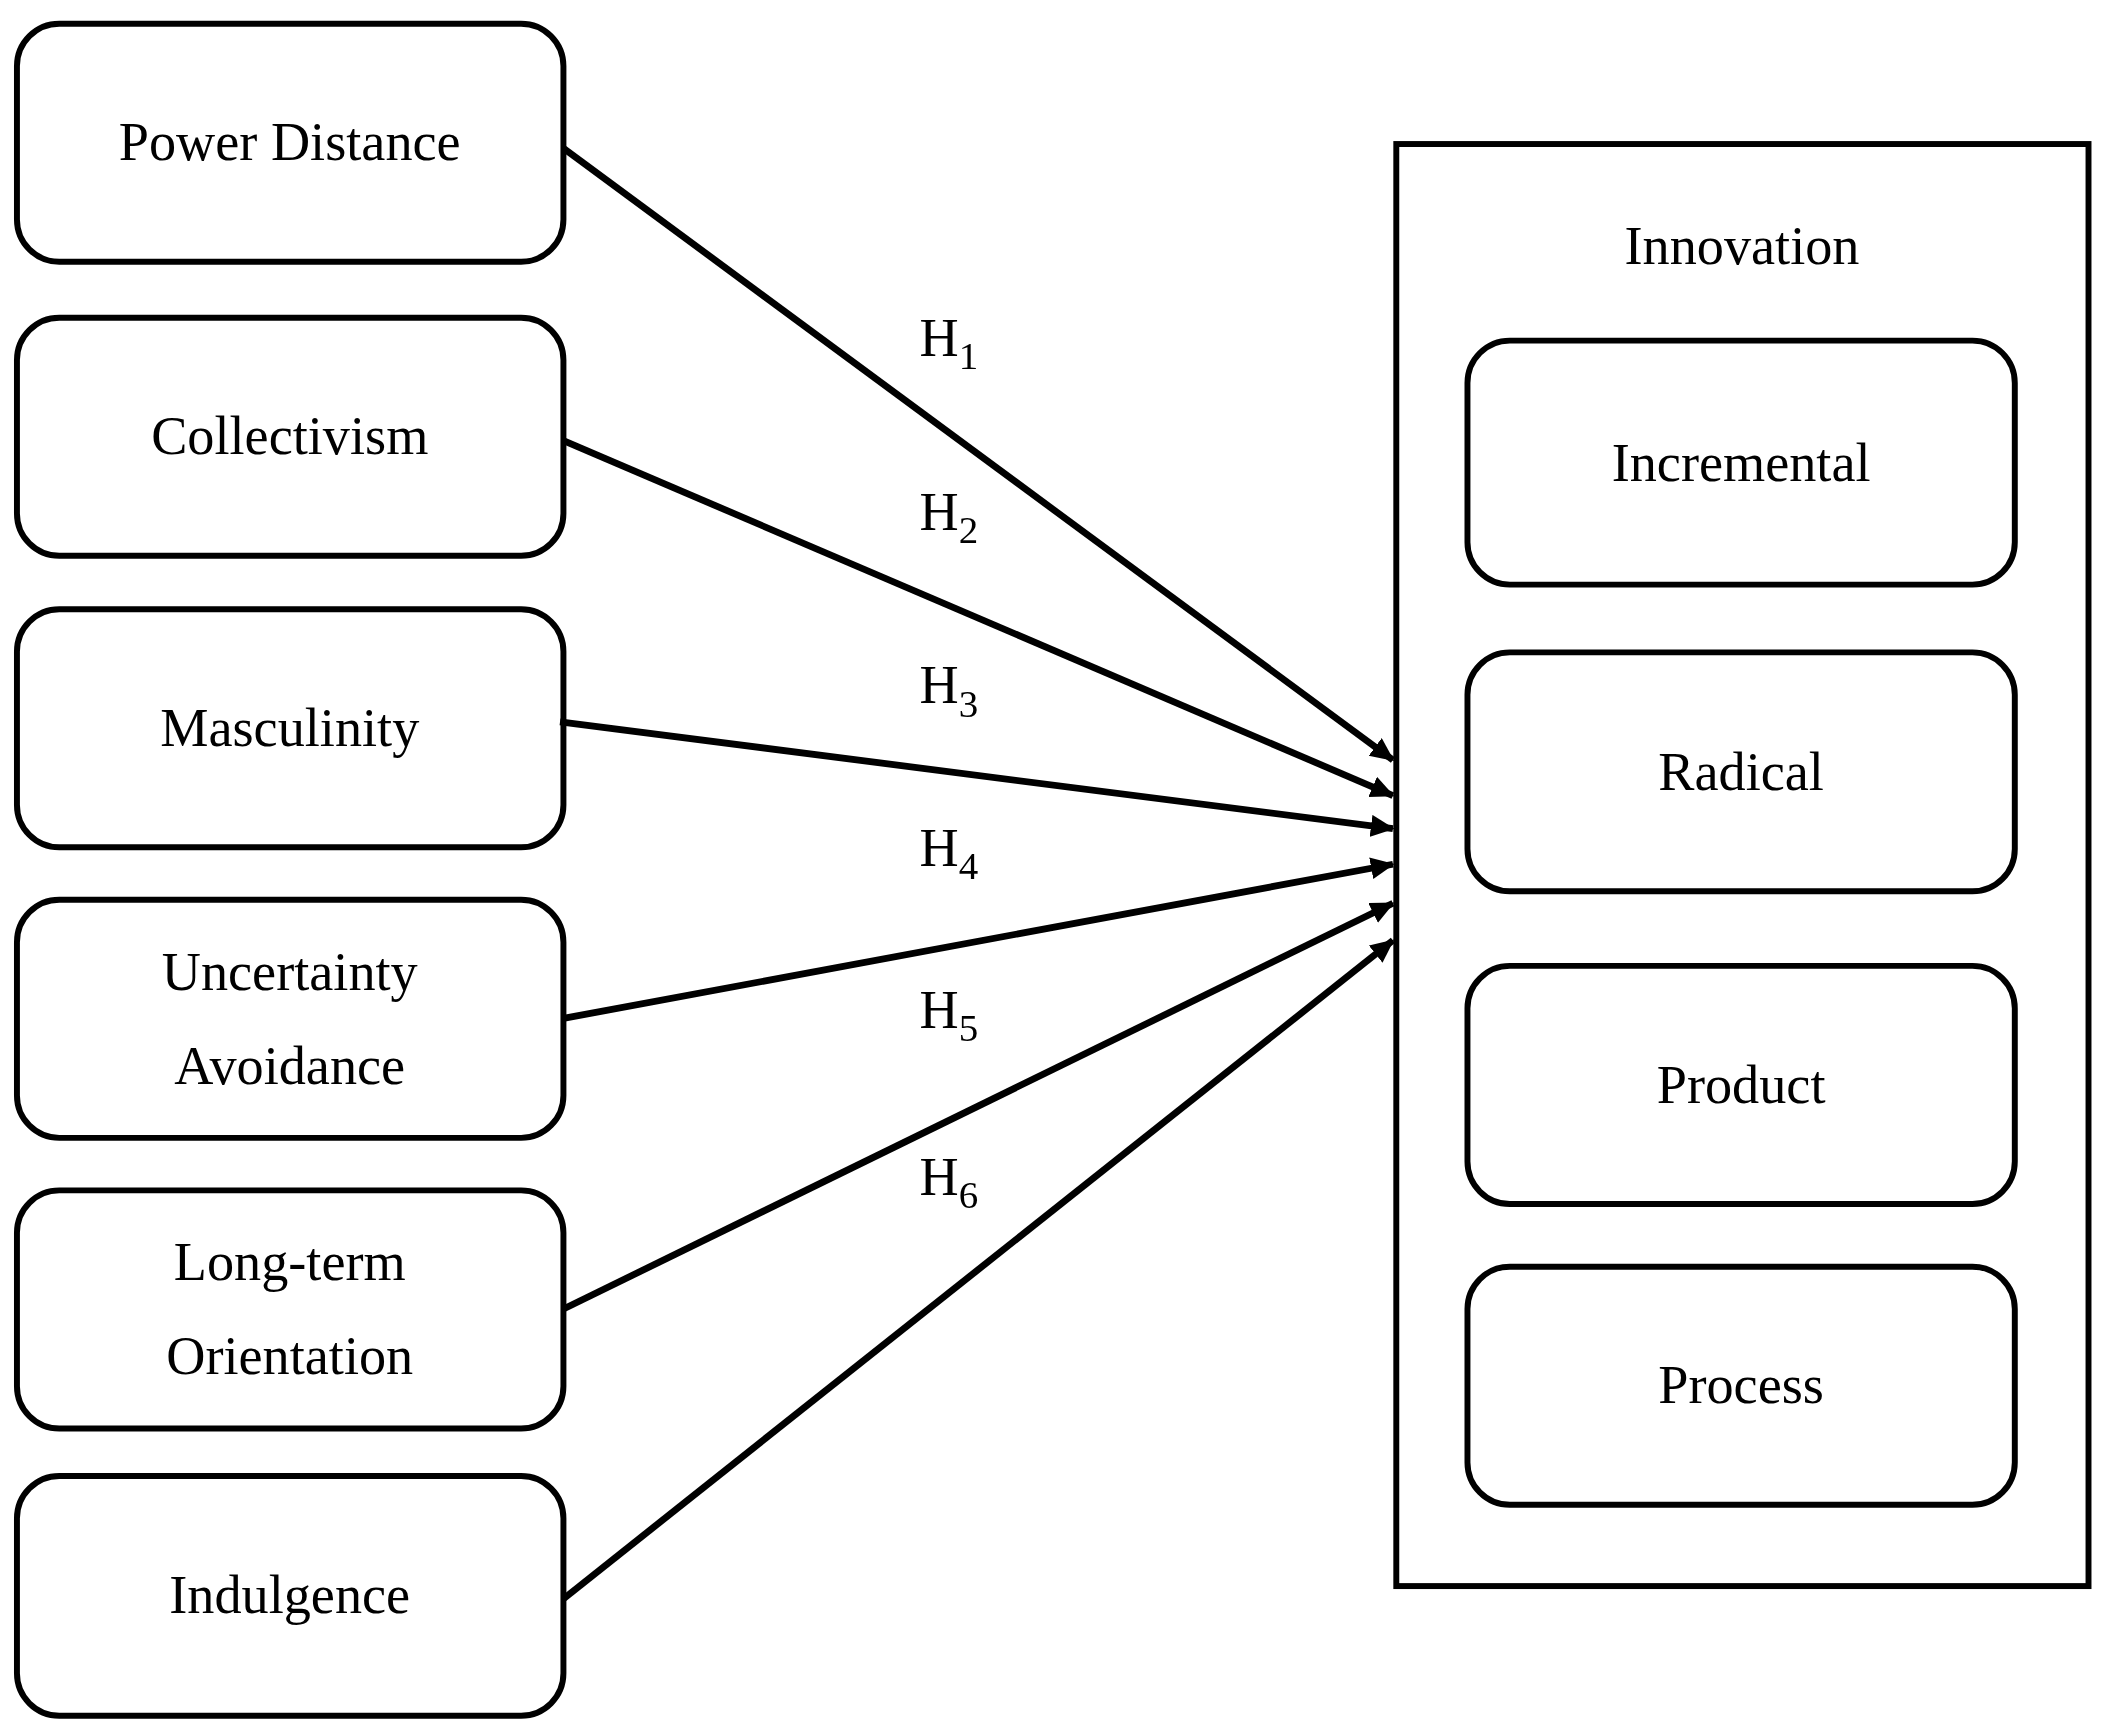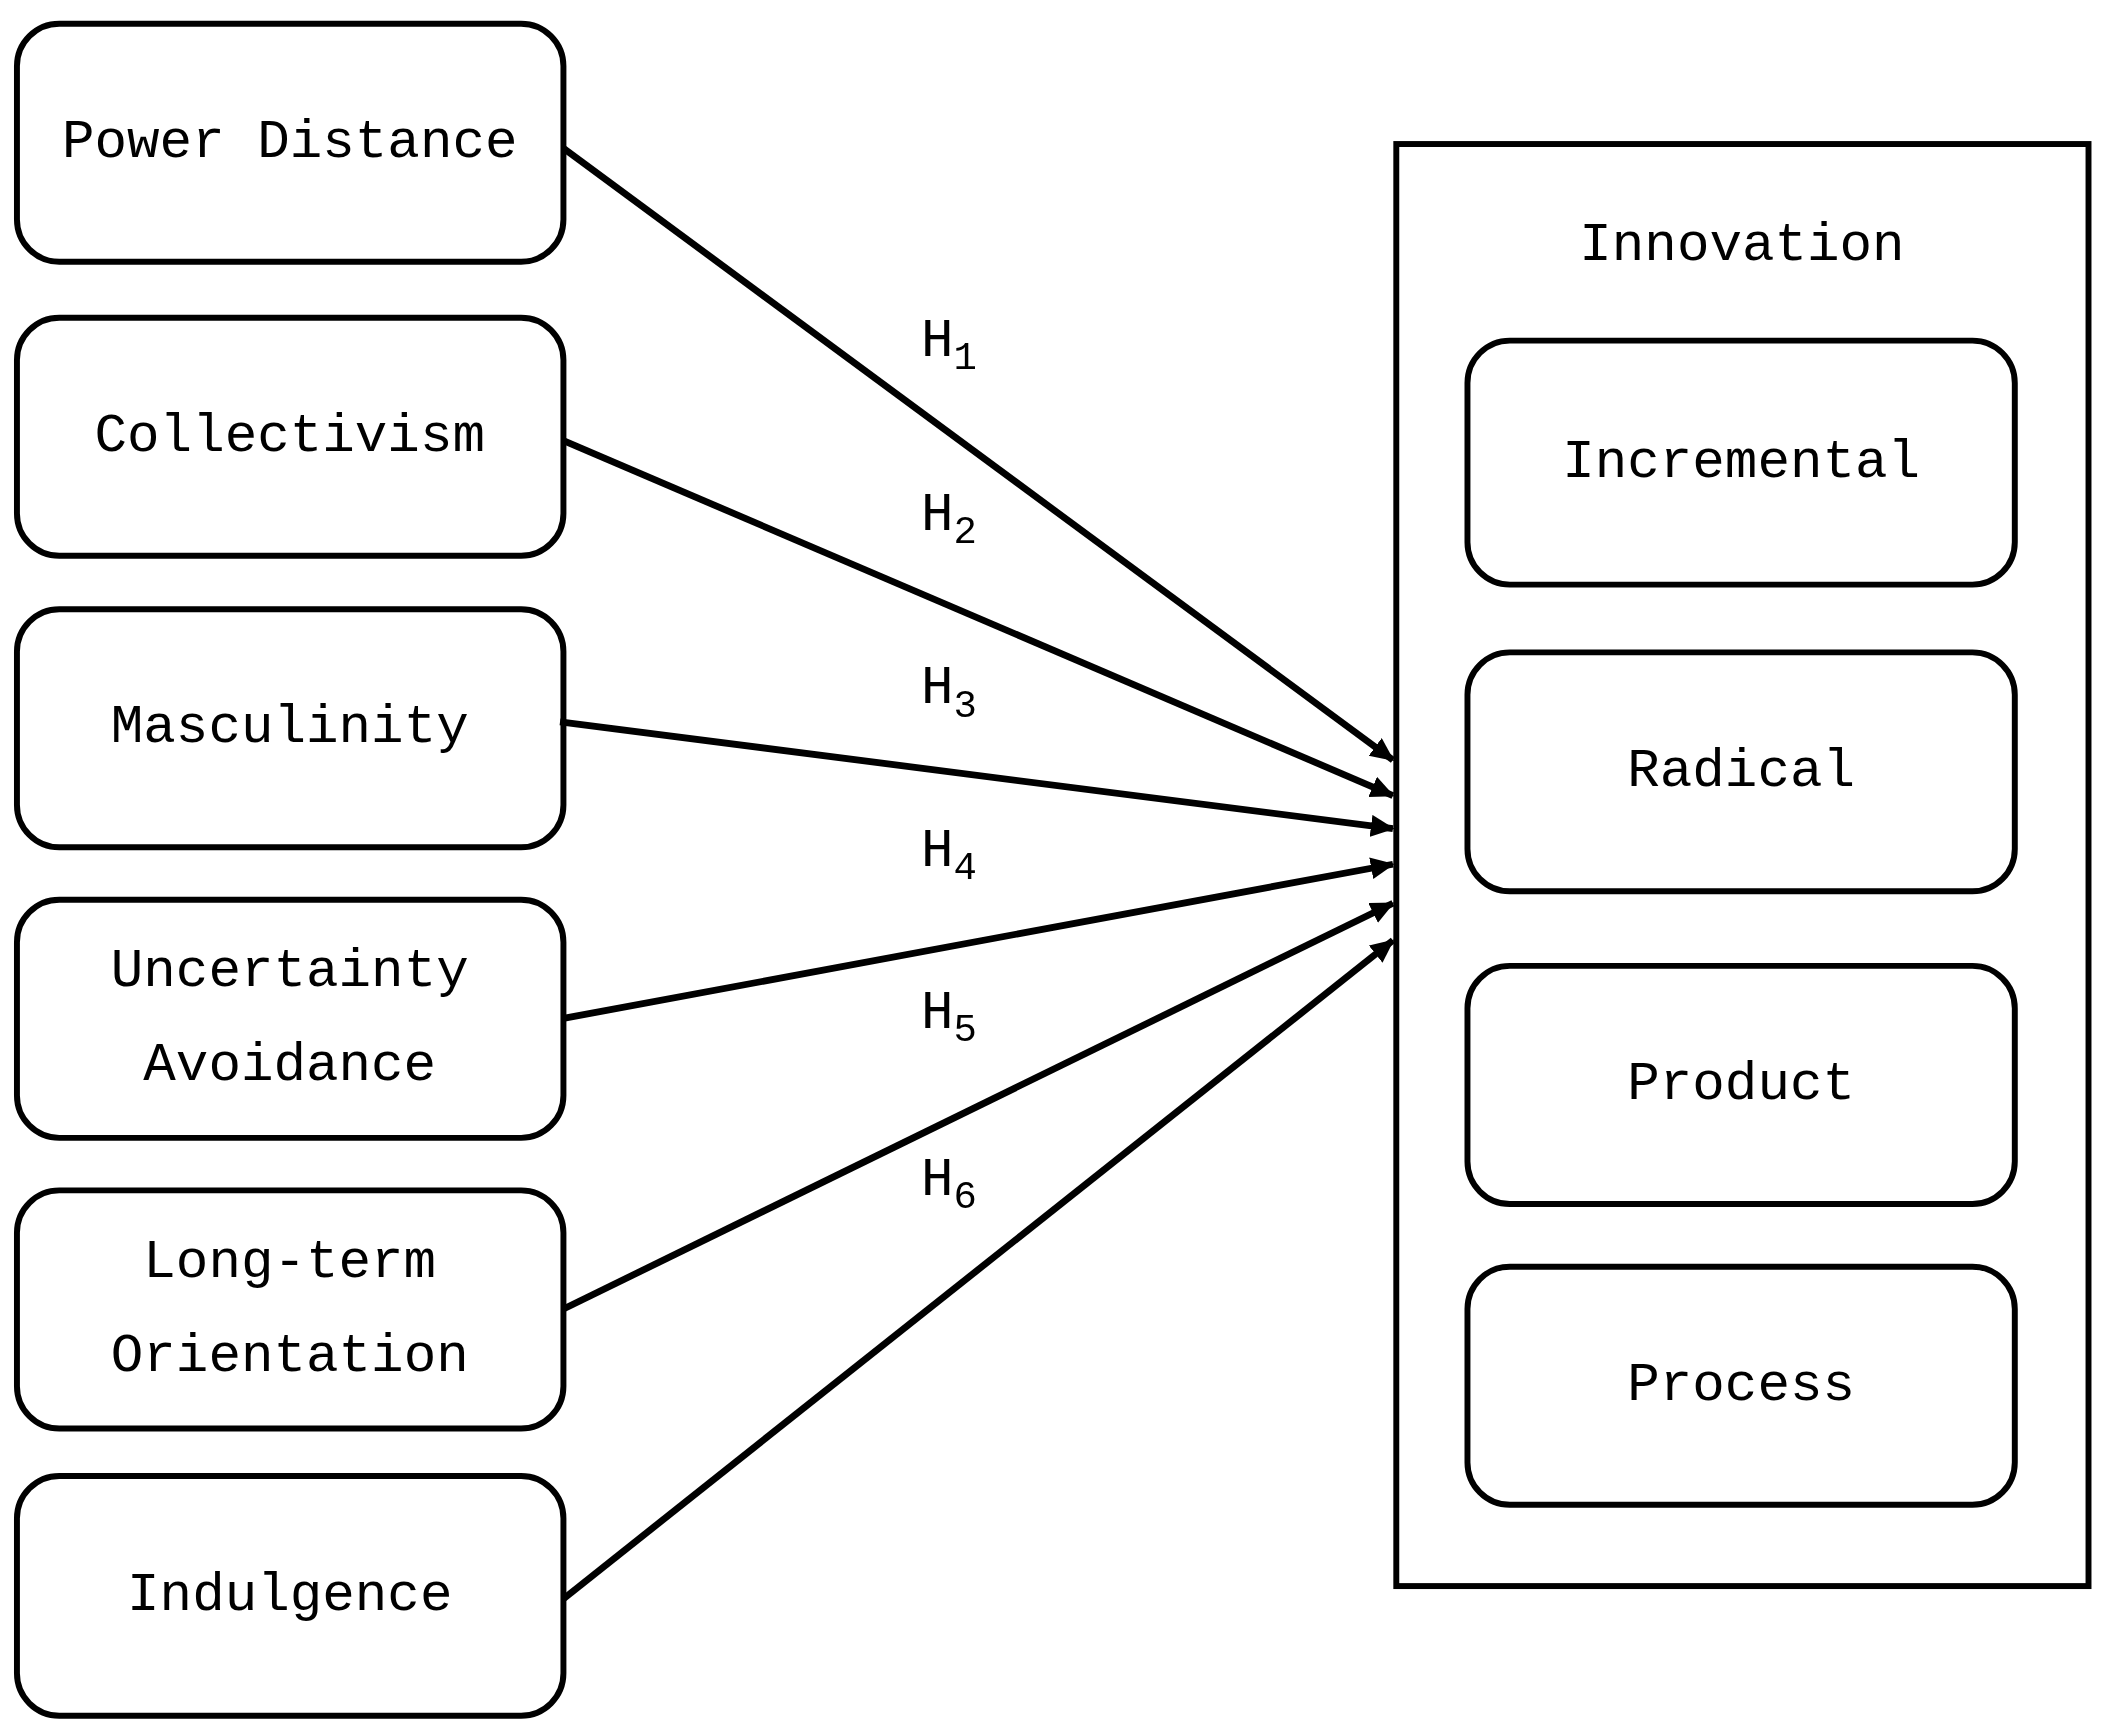--- a/index.html
+++ b/index.html
@@ -6,21 +6,21 @@
     margin: 0;
     padding: 0;
     background: #ffffff;
   }
   .stage {
     width: 100%;
     max-width: 2109px;
     aspect-ratio: 2488 / 2040;
     margin: 0 auto;
     background: #ffffff;
-    font-family: Liberation Mono, monospace;
+    font-family: Liberation Serif, serif;
   }
   svg {
     display: block;
     width: 100%;
     height: 100%;
   }
   .box {
     fill: #ffffff;
     stroke: #000000;
     stroke-width: 7;

